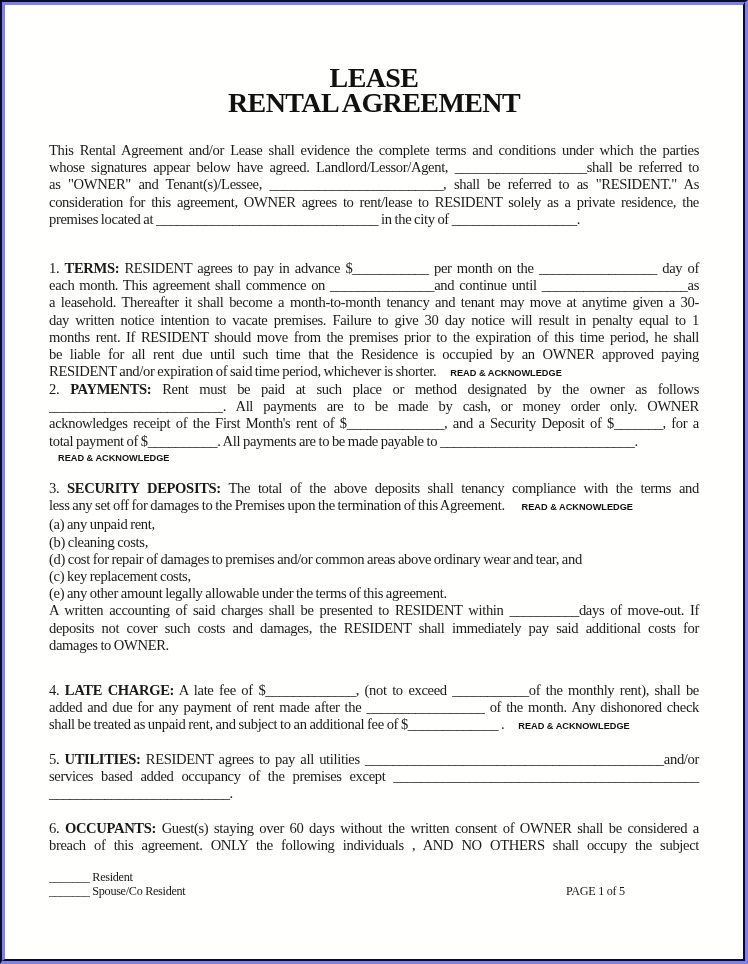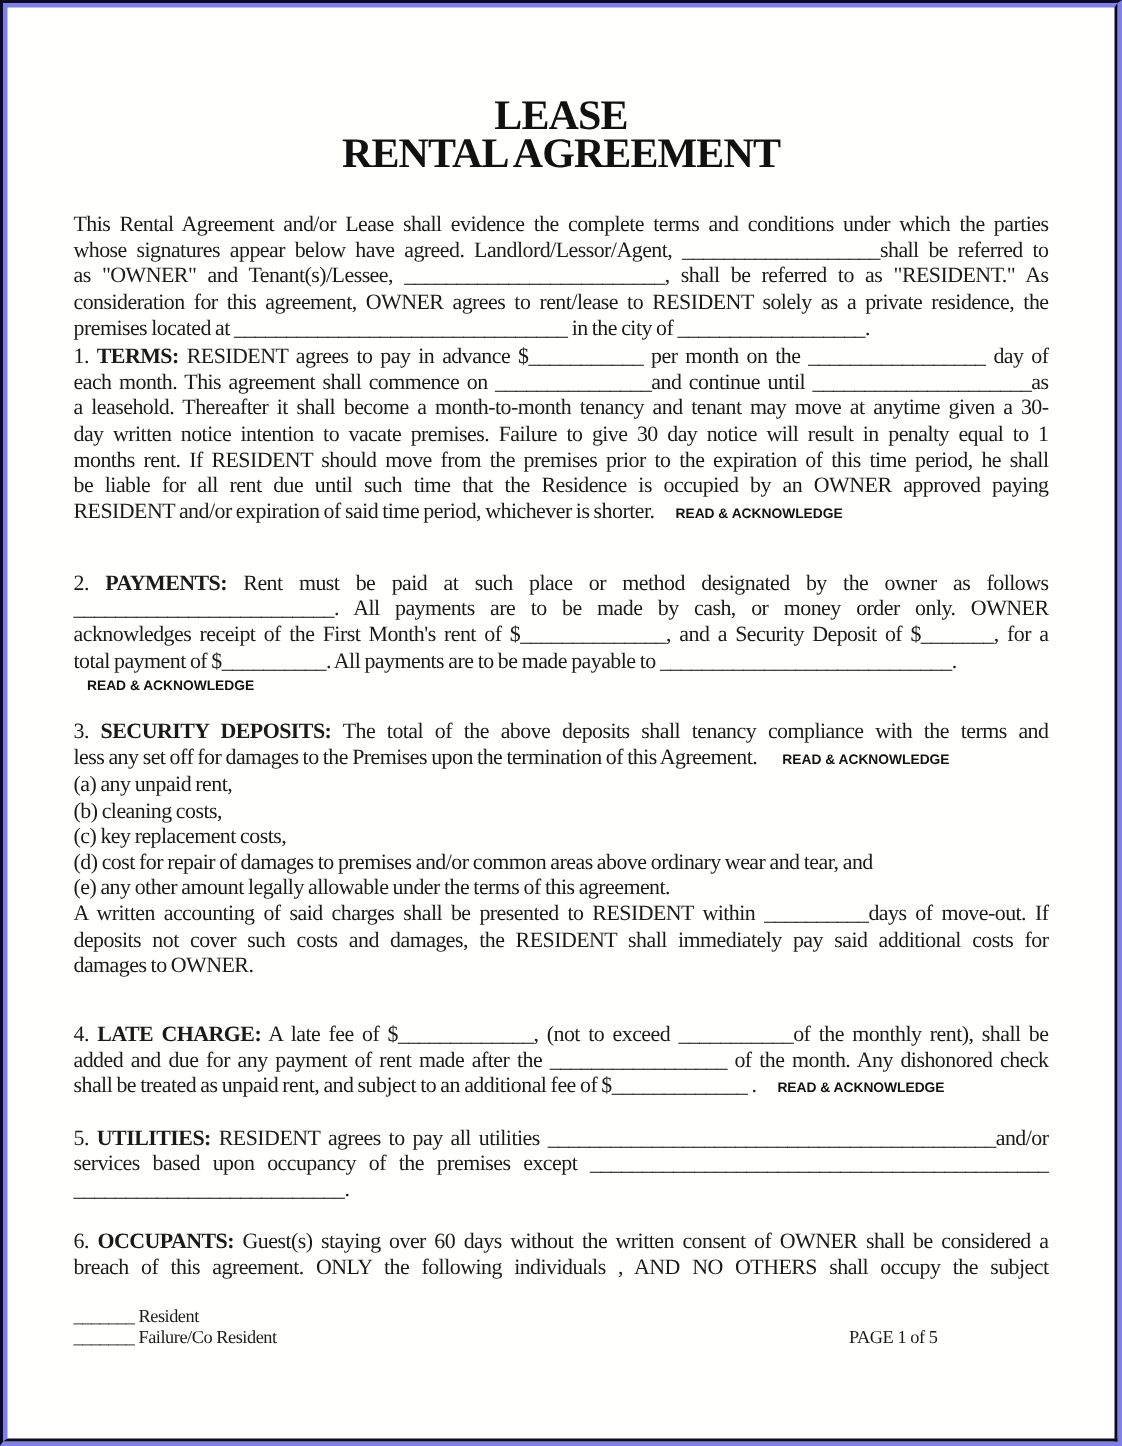--- a/index.html
+++ b/index.html
@@ -71,21 +71,21 @@
   <div class="title title2">RENTAL AGREEMENT</div>
 
   <div class="para" style="top:142px;">
     <span class="ln" style="display: block; white-space: nowrap;"><span style="white-space: nowrap; word-spacing: -0.5px;">This Rental Agreement and/or Lease shall evidence the complete terms and conditions under which the parties</span></span>
     <span class="ln" style="display: block; white-space: nowrap;"><span style="white-space: nowrap; word-spacing: -0.5px;">whose signatures appear below have agreed. Landlord/Lessor/Agent, ___________________shall be referred to</span></span>
     <span class="ln" style="display: block; white-space: nowrap;"><span style="white-space: nowrap; word-spacing: -0.5px;">as "OWNER" and Tenant(s)/Lessee, _________________________, shall be referred to as "RESIDENT." As</span></span>
     <span class="ln" style="display: block; white-space: nowrap;"><span style="white-space: nowrap; word-spacing: -0.5px;">consideration for this agreement, OWNER agrees to rent/lease to RESIDENT solely as a private residence, the</span></span>
     <span class="ln left" style="display: block; white-space: nowrap;"><span style="white-space: nowrap;">premises located at ________________________________ in the city of __________________.</span></span>
   </div>
 
-  <div class="para" style="top:230px;">
+  <div class="para" style="top:260px;">
     <span class="ln" style="display: block; white-space: nowrap;"><span style="white-space: nowrap; word-spacing: -0.5px;"><span>1.</span> <b class="h">TERMS:</b><span> RESIDENT agrees to pay in advance $___________ per month on the _________________ day of</span></span></span>
     <span class="ln" style="display: block; white-space: nowrap;"><span style="white-space: nowrap; word-spacing: -0.5px;">each month. This agreement shall commence on _______________and continue until _____________________as</span></span>
     <span class="ln" style="display: block; white-space: nowrap;"><span style="white-space: nowrap; word-spacing: -0.5px;">a leasehold. Thereafter it shall become a month-to-month tenancy and tenant may move at anytime given a 30-</span></span>
     <span class="ln" style="display: block; white-space: nowrap;"><span style="white-space: nowrap; word-spacing: -0.5px;">day written notice intention to vacate premises.  Failure to give 30 day notice will result in penalty equal to 1</span></span>
     <span class="ln" style="display: block; white-space: nowrap;"><span style="white-space: nowrap; word-spacing: -0.5px;">months rent. If RESIDENT should move from the premises prior to the expiration of this time period, he shall</span></span>
     <span class="ln" style="display: block; white-space: nowrap;"><span style="white-space: nowrap; word-spacing: -0.5px;">be liable for all rent due until such time that the Residence is occupied by an OWNER approved paying</span></span>
     <span class="ln left" style="display: block; white-space: nowrap;"><span style="white-space: nowrap; margin-top: 45px;"><span>RESIDENT and/or expiration of said time period, whichever is shorter.</span>&nbsp;&nbsp;&nbsp;&nbsp;&nbsp;<span class="ack">READ &amp; ACKNOWLEDGE</span></span></span>
   </div>
 
   <div class="para" style="top:381px;">
@@ -94,44 +94,44 @@
     <span class="ln" style="display: block; white-space: nowrap;"><span style="white-space: nowrap; word-spacing: -0.5px;">acknowledges receipt of the First Month's rent of $______________, and a Security Deposit of $_______, for a</span></span>
     <span class="ln left" style="display: block; white-space: nowrap;"><span style="white-space: nowrap; margin-top: 28px;">total payment of $__________. All payments are to be made payable to ____________________________.</span></span>
     <span class="ln left" style="line-height: 12px; padding-left: 9px; display: block; white-space: nowrap;"><span style="white-space: nowrap;"><span class="ack">READ &amp; ACKNOWLEDGE</span></span></span>
   </div>
 
   <div class="para" style="top:480px;">
     <span class="ln" style="display: block; white-space: nowrap;"><span style="white-space: nowrap; word-spacing: -0.5px;"><span>3.</span> <b class="h">SECURITY DEPOSITS:</b><span> The total of the above deposits shall tenancy compliance with the terms and</span></span></span>
     <span class="ln left" style="display: block; white-space: nowrap;"><span style="white-space: nowrap;"><span>less any set off for damages to the Premises upon the termination of this Agreement.</span>&nbsp;&nbsp;&nbsp;&nbsp;&nbsp;&nbsp;<span class="ack">READ &amp; ACKNOWLEDGE</span></span></span>
     <span class="list-item">(a) any unpaid rent,</span>
     <span class="list-item">(b) cleaning costs,</span>
+    <span class="list-item">(d) cost for repair of damages to premises and/or common areas above ordinary wear and tear, and</span>
     <span class="list-item">(c) key replacement costs,</span>
-    <span class="list-item">(d) cost for repair of damages to premises and/or common areas above ordinary wear and tear, and</span>
     <span class="list-item">(e) any other amount legally allowable under the terms of this agreement.</span>
     <span class="ln" style="display: block; white-space: nowrap;"><span style="white-space: nowrap; word-spacing: -0.5px;">A written accounting of said charges shall be presented to RESIDENT within __________days of move-out. If</span></span>
     <span class="ln" style="display: block; white-space: nowrap;"><span style="white-space: nowrap; word-spacing: -0.5px;">deposits not cover such costs and damages, the RESIDENT shall immediately pay said additional costs for</span></span>
     <span class="ln left" style="display: block; white-space: nowrap;"><span style="white-space: nowrap;">damages to OWNER.</span></span>
   </div>
 
   <div class="para" style="top:682px;">
     <span class="ln" style="display: block; white-space: nowrap;"><span style="white-space: nowrap; word-spacing: -0.5px;"><span>4.</span> <b class="h">LATE CHARGE:</b><span> A late fee of $_____________, (not to exceed ___________of the monthly rent), shall be</span></span></span>
     <span class="ln" style="display: block; white-space: nowrap;"><span style="white-space: nowrap; word-spacing: -0.5px;">added and due for any payment of rent made after the _________________ of the month. Any dishonored check</span></span>
     <span class="ln left" style="display: block; white-space: nowrap;"><span style="white-space: nowrap;"><span>shall be treated as unpaid rent, and subject to an additional fee of $_____________ .</span>&nbsp;&nbsp;&nbsp;&nbsp;&nbsp;<span class="ack">READ &amp; ACKNOWLEDGE</span></span></span>
   </div>
 
   <div class="para" style="top:751px;">
     <span class="ln" style="display: block; white-space: nowrap;"><span style="white-space: nowrap; word-spacing: -0.5px;"><span>5.</span> <b class="h">UTILITIES:</b><span> RESIDENT agrees to pay all utilities ___________________________________________and/or</span></span></span>
-    <span class="ln" style="display: block; white-space: nowrap;"><span style="white-space: nowrap; word-spacing: -0.5px;">services based upon occupancy of the premises except ____________________________________________</span></span>
+    <span class="ln" style="display: block; white-space: nowrap;"><span style="white-space: nowrap; word-spacing: -0.5px;">services based added occupancy of the premises except ____________________________________________</span></span>
     <span class="ln left" style="display: block; white-space: nowrap;"><span style="white-space: nowrap;">__________________________.</span></span>
   </div>
 
   <div class="para" style="top:820px;">
     <span class="ln" style="display: block; white-space: nowrap;"><span style="white-space: nowrap; word-spacing: -0.5px;"><span>6.</span> <b class="h">OCCUPANTS:</b><span> Guest(s) staying over 60 days without the written consent of OWNER shall be considered a</span></span></span>
     <span class="ln" style="display: block; white-space: nowrap;"><span style="white-space: nowrap; word-spacing: -0.5px;">breach of this agreement. ONLY the following individuals , AND NO OTHERS shall occupy the subject</span></span>
   </div>
 
 </div>
 
 <div class="footer" style="left:49px; top:870px;">
   <span class="row"><span>_______</span> <span>Resident</span></span>
-  <span class="row"><span>_______</span> <span>Failure/Co Resident</span></span>
+  <span class="row"><span>_______</span> <span>Spouse/Co Resident</span></span>
 </div>
 <div class="footer" style="left:566px; top:884px;">PAGE 1 of 5</div>
 
 </body></html>

